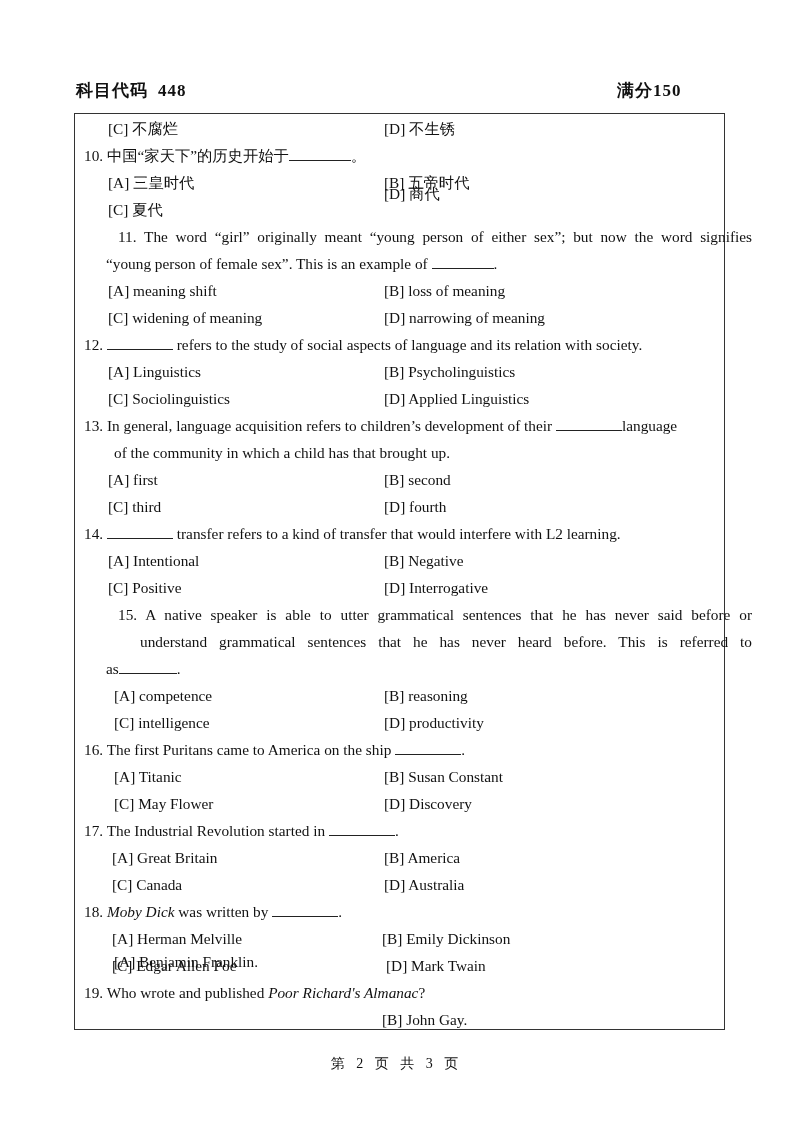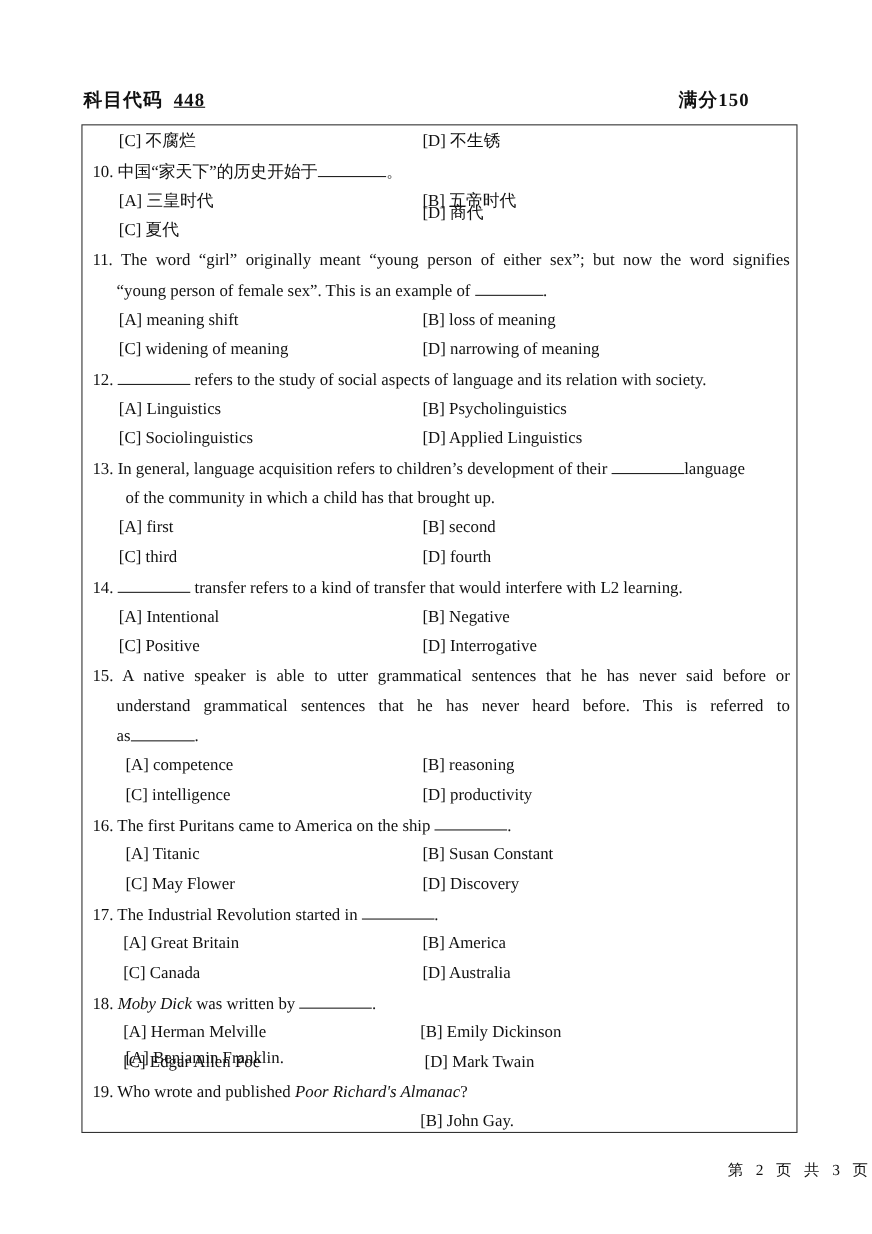--- a/index.html
+++ b/index.html
@@ -6,46 +6,46 @@
   body {
     width: 793px; height: 1122px; position: relative; overflow: hidden;
     font-family: "Liberation Serif", "DejaVu Serif", serif;
     color: #111;
   }
   .header {
     position: absolute; left: 76px; top: 79px; width: 620px; height: 28px;
     font-size: 17px; font-weight: bold;
   }
   .header .code { position: absolute; left: 0; top: 0; letter-spacing: 1px; }
-  .header .code .num { margin-left: 10px; text-decoration: underline; }
+  .header .code .num { margin-left: 10px; }
   .header .subject { position: absolute; left: 157px; top: 0; letter-spacing: 1px; }
   .header .subject .name { margin-left: 12px; }
   .header .score { position: absolute; left: 541px; top: 0; letter-spacing: 1px; }
   .header .score .num { margin-left: 0; }
 
   .frame {
     position: absolute; left: 74px; top: 113px; width: 651px; height: 917px;
     border: 1.5px solid #333; box-sizing: border-box;
   }
   .line {
     position: absolute; font-size: 15.3px; line-height: 20px; white-space: nowrap;
   }
   .q { left: 84px; }
   .q-cont { left: 106px; }
   .opt-l { left: 108px; }
   .opt-r { left: 364px; margin-left: 20px; }
   .justify {
-    white-space: normal; width: 634px; text-align: justify; text-align-last: justify;
+    white-space: normal; width: 634px; text-align: justify; text-align-last: justify; margin-left: 34px;
   }
   .blank { display: inline-block; border-bottom: 1px solid #222; width: 62px; height: 14px; vertical-align: baseline; }
   .blank.sm { width: 58px; }
   .blank.md { width: 66px; }
   em { font-style: italic; }
   .footer {
-    position: absolute; left: 0; width: 793px; top: 1055px; text-align: right;
+    position: absolute; left: 0; width: 793px; top: 1055px; text-align: center;
     font-size: 14px; letter-spacing: 4px;
   }
 </style>
 </head>
 <body>
 
 <div class="header">
   <span class="code"><span>科目代码</span><span class="num">448</span></span>
   <span class="score"><span>满分</span><span class="num">150</span></span>
 </div>

